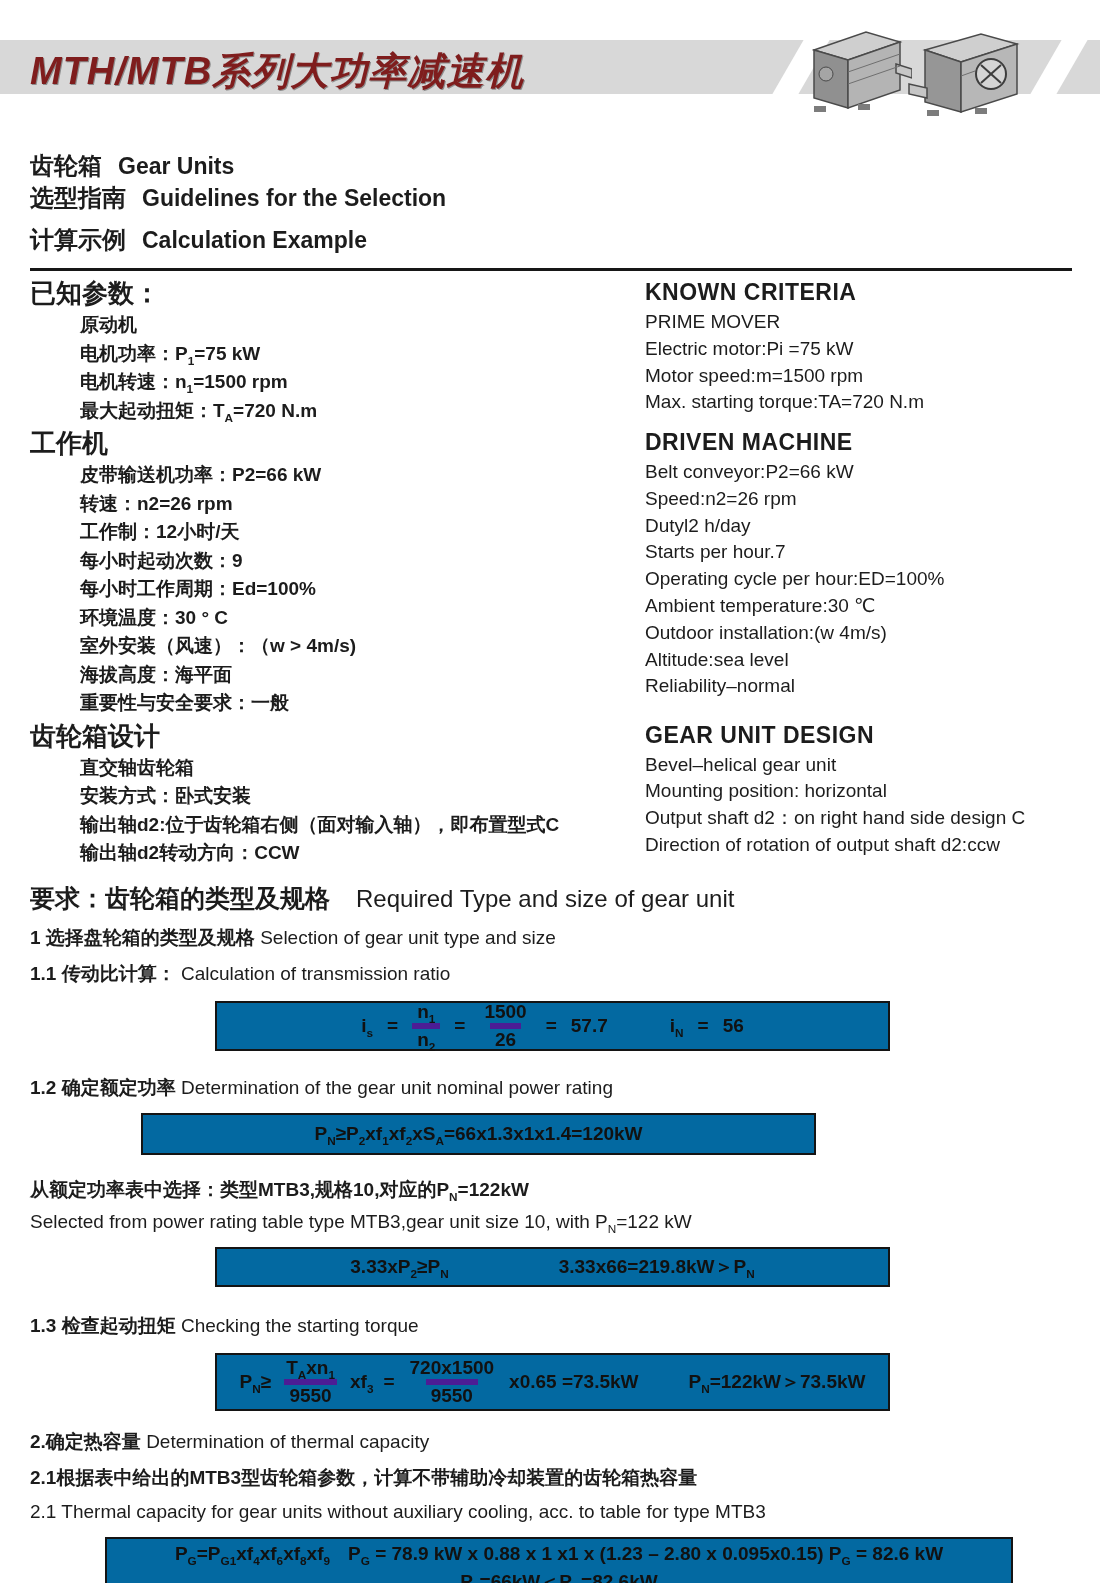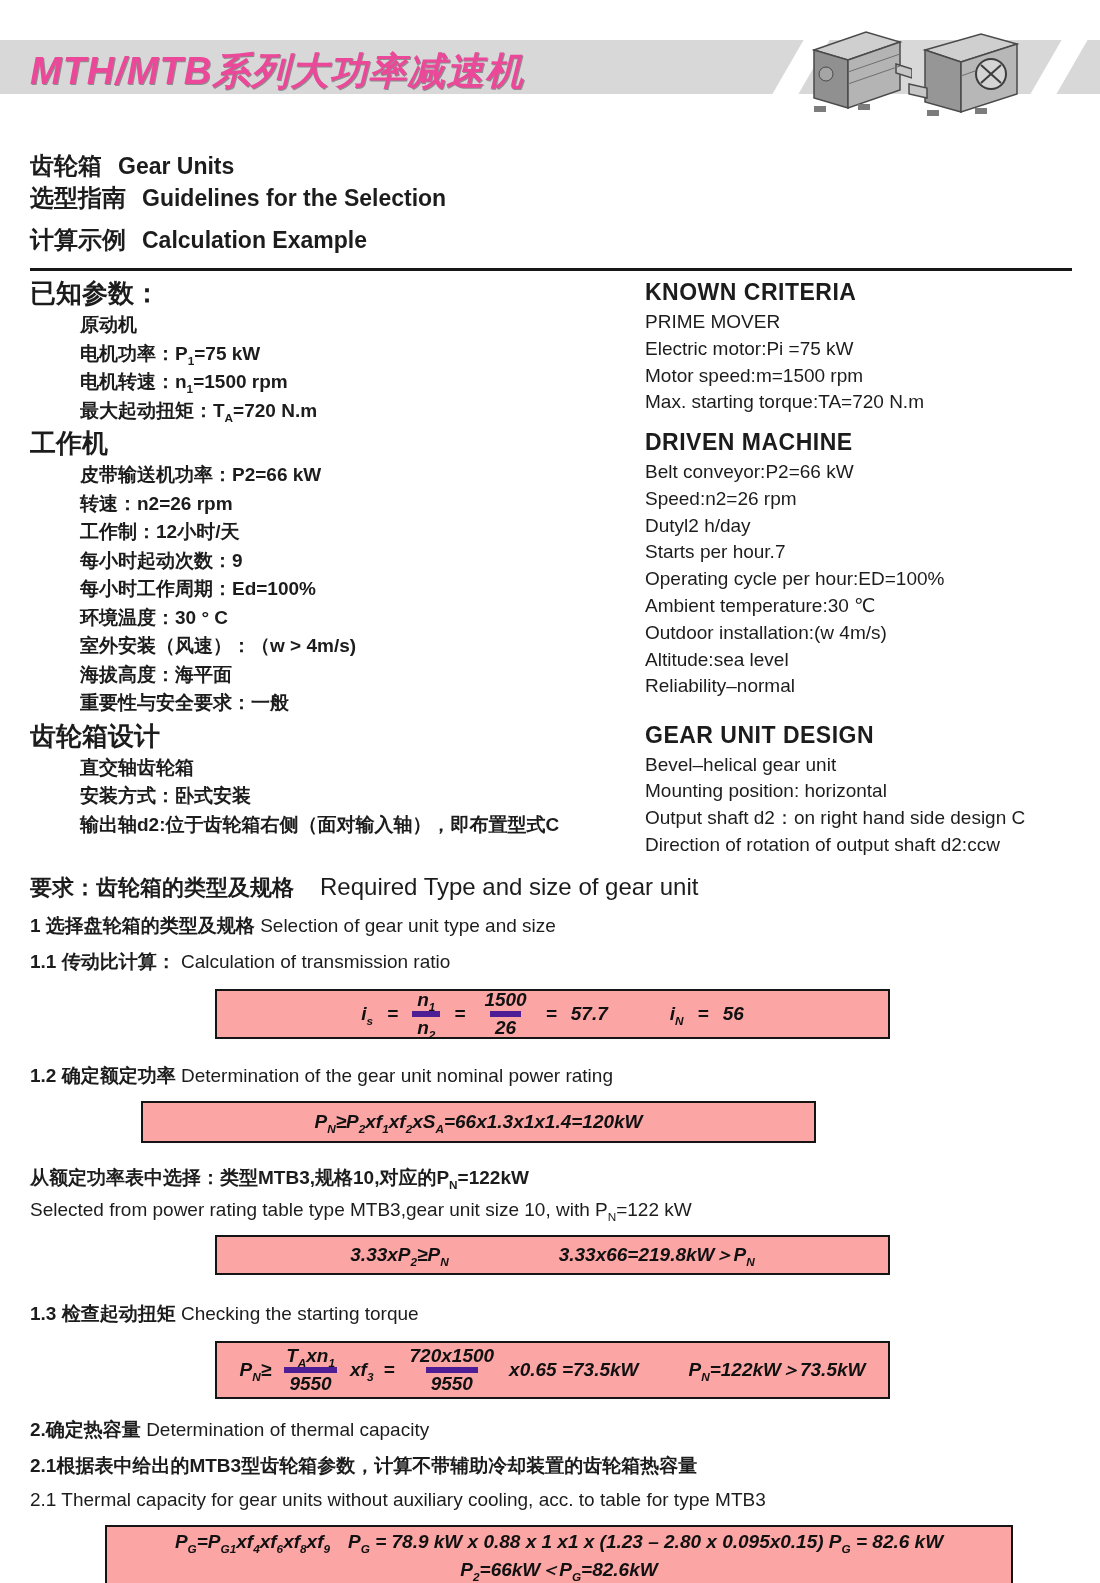--- a/index.html
+++ b/index.html
@@ -13,21 +13,21 @@
 
   
   .banner-area { position:relative; height:138px; }
   .banner-strip { position:absolute; left:0; top:40px; width:100%; height:54px; background:#d8d8d8; }
   .banner-cut { position:absolute; top:36px; height:62px; width:26px; background:#ffffff; transform:skewX(-30deg); }
   .cut-1 { left:788px; }
   .cut-2 { left:1046px; }
   .banner-title {
     position:absolute; left:30px; top:46px;
     font-size:38px; font-weight:bold; font-style:italic; letter-spacing:1px;
-    color:#ec4899; text-shadow:1px 1px 0 #8d8d8d;
+    color:#7f1d1d; text-shadow:1px 1px 0 #8d8d8d;
     white-space:nowrap;
   }
   .gear-img { position:absolute; }
   .gear-img-1 { left:800px; top:22px; }
   .gear-img-2 { left:905px; top:24px; }
 
   
   .titles { padding:12px 28px 0 30px; }
   .title-row { display:flex; align-items:baseline; gap:16px; line-height:31px; }
   .title-row.third { margin-top:10px; }
@@ -38,33 +38,33 @@
   
   .main { padding:0 30px; }
   .crit-grid { display:grid; grid-template-columns:615px 1fr; padding-top:4px; }
   .sec-left .sec-heading { font-size:26px; font-weight:bold; line-height:36px; }
   .sec-left .sec-item { font-size:19px; font-weight:bold; line-height:28.5px; padding-left:50px; }
   .sec-right .sec-heading { font-size:23px; font-weight:bold; line-height:34px; letter-spacing:0.5px; }
   .sec-right .sec-item { font-size:19px; line-height:26.8px; }
 
   
   .req-heading { display:flex; align-items:baseline; gap:26px; margin-top:14px; }
-  .req-zh { font-size:22px; font-weight:bold; }
+  .req-zh { font-size:25px; font-weight:bold; }
   .req-en { font-size:24px; }
   .step { font-size:19px; margin-top:10px; }
   .step .zh { font-weight:bold; }
   .step .en { font-weight:normal; }
   .note { font-size:19px; margin-top:8px; }
   .note.zh-line { font-weight:bold; margin-top:22px; }
 
   
   .fbox {
-    background:#fca5a5; border:2px solid #141414;
+    background:#0369a1; border:2px solid #141414;
     display:flex; align-items:center; justify-content:center;
-    font-size:19px; font-weight:bold; color:#111;font-style:italic;
+    font-size:19px; font-weight:bold; color:#111;
   }
   .fbox-ratio   { margin:14px 0 0 185px; width:675px; height:50px; gap:14px; }
   .fbox-power   { margin:12px 0 0 111px; width:675px; height:42px; }
   .fbox-check   { margin:14px 0 0 185px; width:675px; height:40px; gap:110px; }
   .fbox-torque  { margin:14px 0 0 185px; width:675px; height:58px; gap:10px; }
   .fbox-thermal { margin:14px 0 0 75px;  width:908px; height:64px; flex-direction:column; gap:4px; }
   .frac { display:inline-flex; flex-direction:column; align-items:center; line-height:1.15; }
   .frac .den { border-top:6px solid #4c1d95; }
   .frac .num, .frac .den { padding:0 5px; }
   .gap-lg { display:inline-block; width:34px; }
@@ -177,20 +177,21 @@
         </div>
     </div>
 
     <div class="sec-left">
       <div class="sec-heading">齿轮箱设计</div>
       <div>
 
       <div class="sec-item">直交轴齿轮箱</div>
           <div class="sec-item">安装方式：卧式安装</div>
           <div class="sec-item">输出轴d2:位于齿轮箱右侧（面对输入轴），即布置型式C</div>
+          <div class="sec-item">输出轴d2转动方向：CCW</div>
         </div>
     </div>
     <div class="sec-right">
       <div class="sec-heading">GEAR UNIT DESIGN</div>
       <div>
 
       <div class="sec-item">Bevel–helical gear unit</div>
           <div class="sec-item">Mounting position: horizontal</div>
           <div class="sec-item">Output shaft d2：on right hand side design C</div>
           <div class="sec-item">Direction of rotation of output shaft d2:ccw</div>

